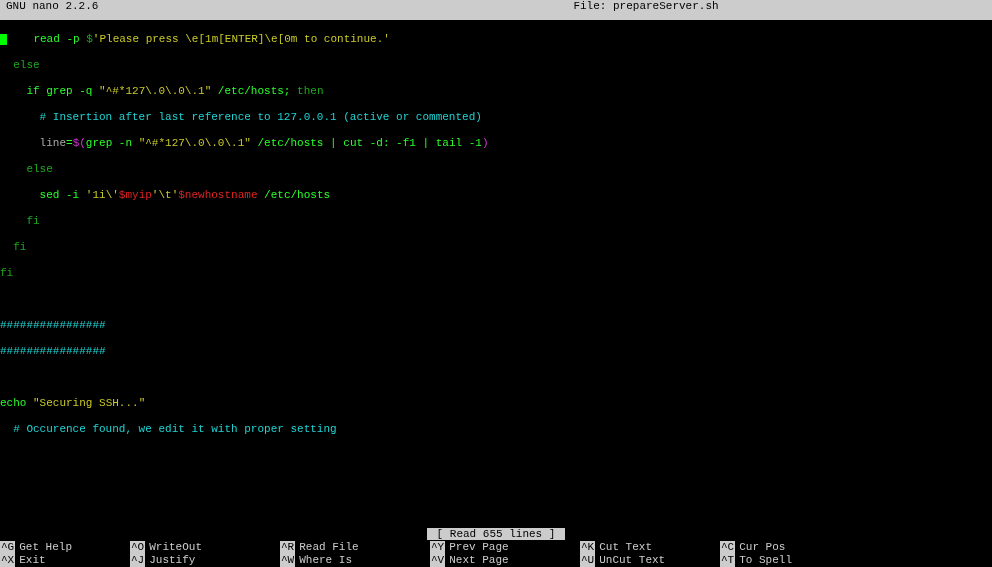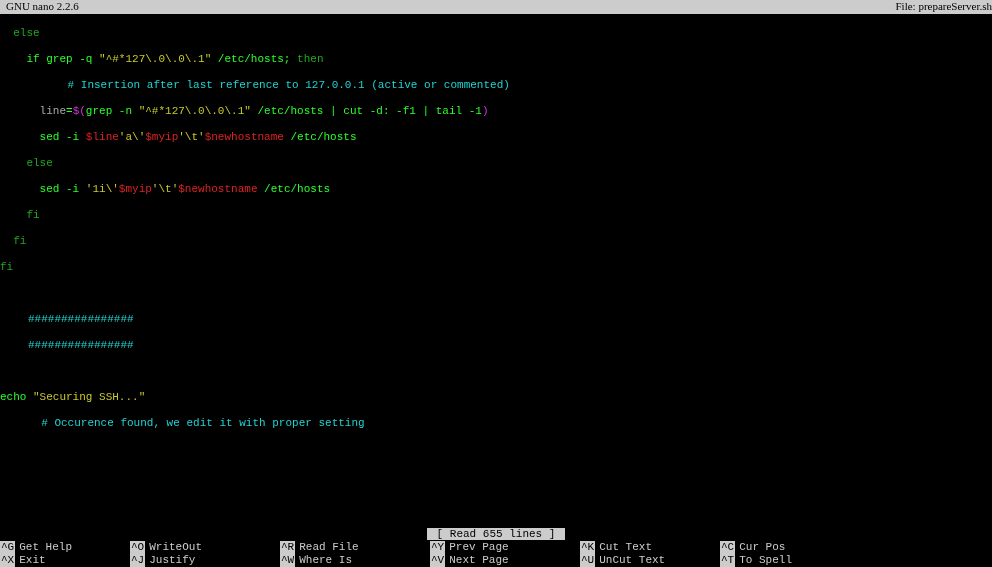--- a/index.html
+++ b/index.html
@@ -1,24 +1,24 @@
 <!DOCTYPE html>
 <html><head>
 <meta charset="utf-8">
 <style>
   * { margin:0; padding:0; box-sizing:border-box; }
   html,body { width:992px; height:567px; background:#000; font-family:"Courier New",monospace; font-size:11px; line-height:13px; overflow:hidden; color:#aaa; }
-  .titlebar { background:#ccc; color:#000; height:14px; display:flex;font-family:Liberation Serif, serif; }
+  .titlebar { background:#ccc; color:#000; height:20px; display:flex; }
   .titlebar .left { padding-left:6px; width:300px; }
-  .titlebar .center { flex:1; text-align:right; }
+  .titlebar .center { flex:1; text-align:center; }
   .editor { position:relative; padding:0 0 0 0; white-space:pre; }
   .line { height:13px; }
   .cursor { display:inline-block; width:7px; height:11px; background:#0f0; vertical-align:middle; }
   
-  .c-cyan   { color:#1fd3d3;padding-left:28px; }
+  .c-cyan   { color:#1fd3d3; }
   .c-green  { color:#1fa81f; }
   .c-bgreen { color:#29ff29; }
   .c-yellow { color:#c9c92a; }
   .c-red    { color:#d22; }
   .c-mag    { color:#d832d8; }
   .c-gray   { color:#aaa;text-align:right; }
   .statusbar { position:absolute; bottom:26px; left:0; right:0; text-align:center; }
   .statusbar span { background:#ccc; color:#000; padding:0 10px; }
   .helpbar { position:absolute; bottom:0; left:0; right:0; height:26px; color:#ccc; }
   .helprow { display:flex; height:13px; }
@@ -28,25 +28,25 @@
 </style>
 </head>
 <body>
 
 <div class="titlebar">
   <div class="left">  GNU nano 2.2.6</div>
   <div class="center">File: prepareServer.sh</div>
 </div>
 
 <div class="editor">
+<div class="line"><span class="cursor"></span><span class="c-gray">    </span><span class="c-bgreen">read -p </span><span class="c-green">$</span><span class="c-yellow">'Please press \e[1m[ENTER]\e[0m to continue.'</span></div>
 <div class="line"><span class="c-green">  else</span></div>
 <div class="line"><span class="c-bgreen">    if grep -q </span><span class="c-yellow">"^#*127\.0\.0\.1"</span><span class="c-bgreen"> /etc/hosts; </span><span class="c-green">then</span></div>
 <div class="line"><span class="c-cyan">      # Insertion after last reference to 127.0.0.1 (active or commented)</span></div>
 <div class="line"><span class="c-gray">      line</span><span class="c-bgreen">=</span><span class="c-mag">$(</span><span class="c-bgreen">grep -n </span><span class="c-yellow">"^#*127\.0\.0\.1"</span><span class="c-bgreen"> /etc/hosts | cut -d: -f1 | tail -1</span><span class="c-mag">)</span></div>
-<div class="line"><span class="c-bgreen">      sed -i </span><span class="c-red">$line</span><span class="c-yellow">'a\'</span><span class="c-red">$myip</span><span class="c-yellow">'\t'</span><span class="c-red">$newhostname</span><span class="c-bgreen"> /etc/hosts</span></div>
 <div class="line"><span class="c-green">    else</span></div>
 <div class="line"><span class="c-bgreen">      sed -i </span><span class="c-yellow">'1i\'</span><span class="c-red">$myip</span><span class="c-yellow">'\t'</span><span class="c-red">$newhostname</span><span class="c-bgreen"> /etc/hosts</span></div>
 <div class="line"><span class="c-green">    fi</span></div>
 <div class="line"><span class="c-green">  fi</span></div>
 <div class="line"><span class="c-green">fi</span></div>
 <div class="line"></div>
 <div class="line"><span class="c-cyan">################</span></div>
 <div class="line"><span class="c-cyan">################</span></div>
 <div class="line"></div>
 <div class="line"><span class="c-bgreen">echo </span><span class="c-yellow">"Securing SSH..."</span></div>

